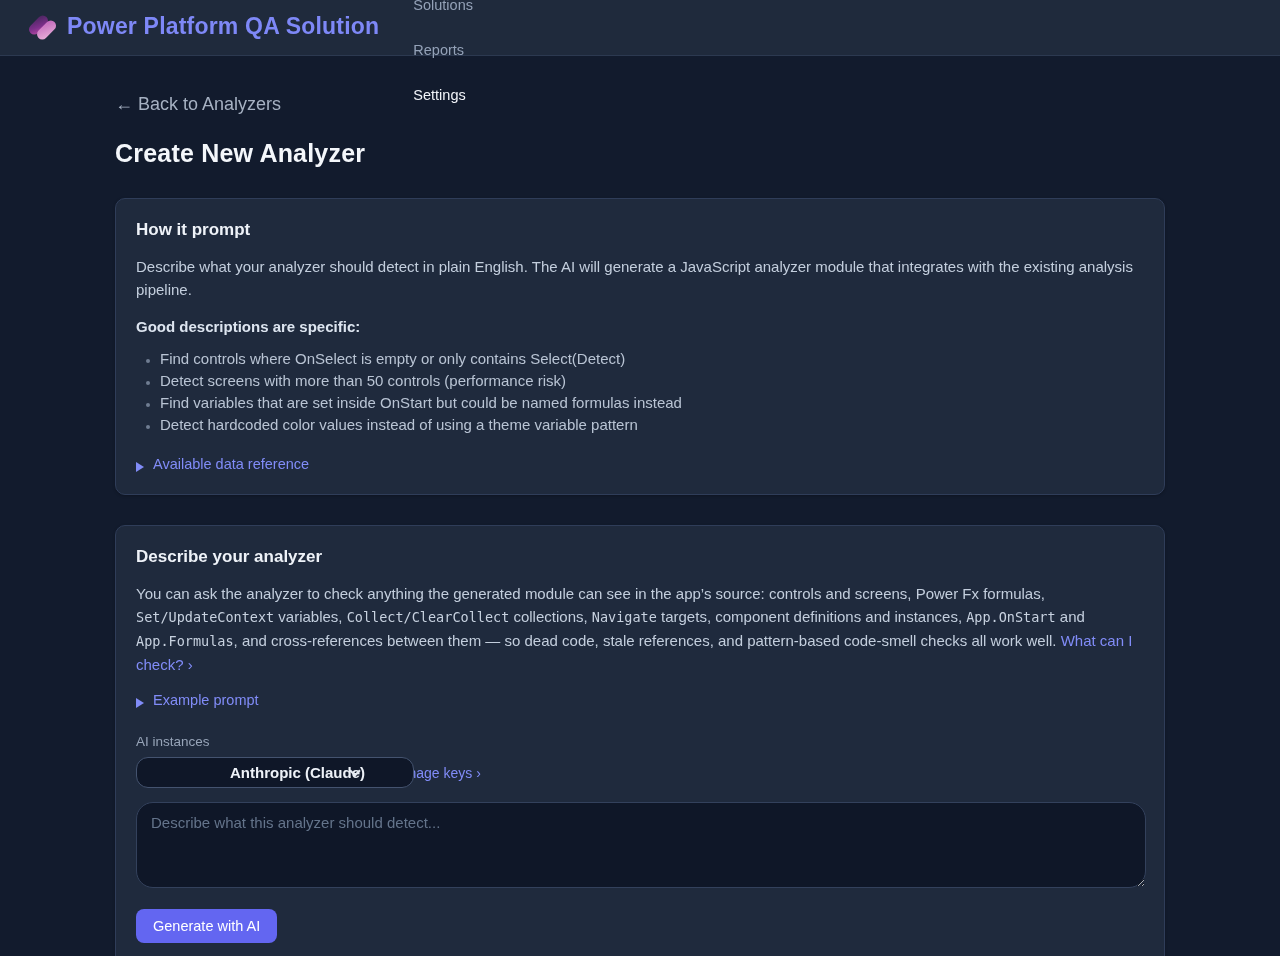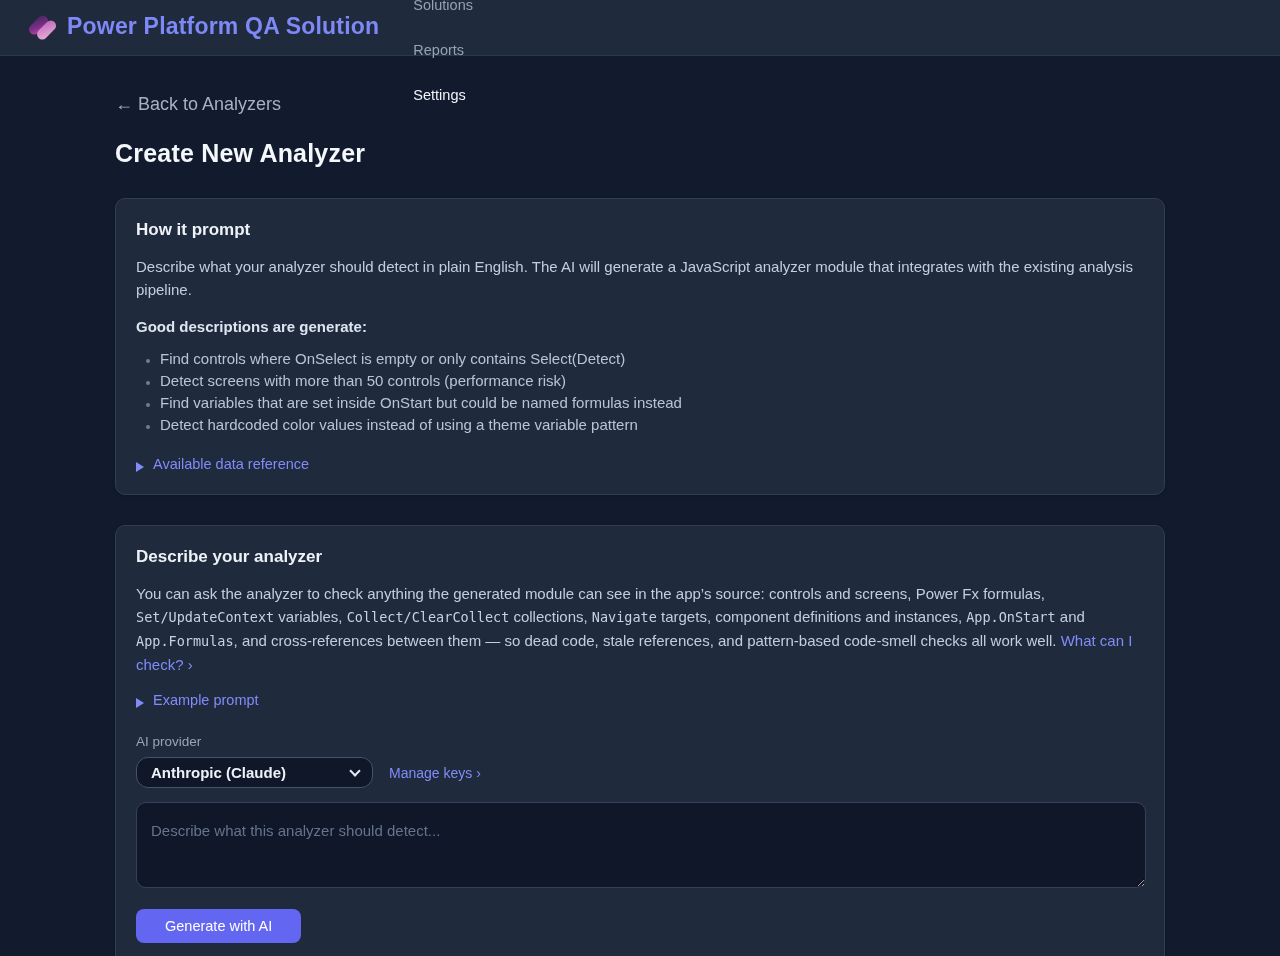--- a/index.html
+++ b/index.html
@@ -67,42 +67,42 @@
   .disclosure .lbl{font-size:14.5px;color:var(--accent);}
   
   .seg-code{font-family:"DejaVu Sans Mono","Liberation Mono",monospace;font-size:13.5px;color:#c8d2e0;}
   .seg-link{color:var(--accent);text-decoration:none;cursor:pointer;}
   
   .field-label{margin-top:26px;font-size:13.5px;color:#97a4b8;}
   .provider-row{margin-top:8px;display:flex;align-items:center;}
   .select-wrap{position:relative;width:237px;}
   select.provider{
     appearance:none;-webkit-appearance:none;
-    width:237px;height:31px;background:var(--input-bg);
+    width:278px;height:31px;background:var(--input-bg);
     border:1px solid var(--select-border);border-radius:12px;
     color:var(--text-heading);font-size:15px;font-family:inherit;
-    padding:0 24px 0 14px;cursor:pointer;font-weight:bold;
+    padding:0 48px 0 14px;cursor:pointer;font-weight:bold;text-align:right;
   }
   .select-chevron{
     position:absolute;right:14px;top:10px;width:8px;height:8px;
     border-right:2px solid #e5eaf2;border-bottom:2px solid #e5eaf2;
     transform:rotate(45deg);pointer-events:none;
   }
   .manage-keys{margin-left:16px;font-size:14px;color:var(--accent);text-decoration:none;cursor:pointer;}
   textarea.prompt{
     margin-top:14px;width:1010px;height:86px;resize:vertical;
-    background:var(--input-bg);border:1px solid var(--input-border);border-radius:10px;
+    background:var(--input-bg);border:1px solid var(--input-border);border-radius:17px;
     color:var(--text-body);font-size:15px;font-family:inherit;
-    padding:19px 14px;display:block;
+    padding:11px 14px;display:block;
   }
   textarea.prompt::placeholder{color:var(--text-placeholder);}
   .generate-btn{
     margin-top:21px;background:var(--button-bg);color:#fff;border:none;
     border-radius:8px;font-size:14.5px;font-family:inherit;
-    padding:9px 29px;cursor:pointer;
+    padding:9px 17px;cursor:pointer;
   }
 </style>
 </head>
 <body>
 
 <div class="app">
 
   <header class="topbar">
     <div class="brand">
       <span style="display:flex;">
@@ -135,21 +135,21 @@
   <main class="main">
 
     <a class="back-link">← Back to Analyzers</a>
 
     <h1 class="page-title">Create New Analyzer</h1>
 
     
     <section class="card">
       <h2>How it prompt</h2>
       <p class="body">Describe what your analyzer should detect in plain English. The AI will generate a JavaScript analyzer module that integrates with the existing analysis pipeline.</p>
-      <div class="subhead">Good descriptions are generate:</div>
+      <div class="subhead">Good descriptions are specific:</div>
       <ul class="bullets">
         <li>Find controls where OnSelect is empty or only contains Select(Detect)</li>
         <li>Detect screens with more than 50 controls (performance risk)</li>
         <li>Find variables that are set inside OnStart but could be named formulas instead</li>
         <li>Detect hardcoded color values instead of using a theme variable pattern</li>
       </ul>
       <div class="disclosure">
         <span class="tri"></span>
         <span class="lbl">Available data reference</span>
       </div>
@@ -158,21 +158,21 @@
     
     <section class="card">
       <h2>Describe your analyzer</h2>
       <p class="body"><span>You can ask the analyzer to check anything the generated module can see in the app’s source: controls and screens, Power Fx formulas, </span><span class="seg-code">Set/UpdateContext</span><span> variables, </span><span class="seg-code">Collect/ClearCollect</span><span> collections, </span><span class="seg-code">Navigate</span><span> targets, component definitions and instances, </span><span class="seg-code">App.OnStart</span><span> and </span><span class="seg-code">App.Formulas</span><span>, and cross-references between them — so dead code, stale references, and pattern-based code-smell checks all work well. </span><a class="seg-link">What can I check? ›</a></p>
 
       <div class="disclosure" style="margin-top:16px;">
         <span class="tri"></span>
         <span class="lbl">Example prompt</span>
       </div>
 
-      <div class="field-label">AI provider</div>
+      <div class="field-label">AI instances</div>
 
       <div class="provider-row">
         <div class="select-wrap">
           <select class="provider">
             <option selected="">Anthropic (Claude)</option>
           </select>
           <span class="select-chevron"></span>
         </div>
         <a class="manage-keys">Manage keys ›</a>
       </div>

